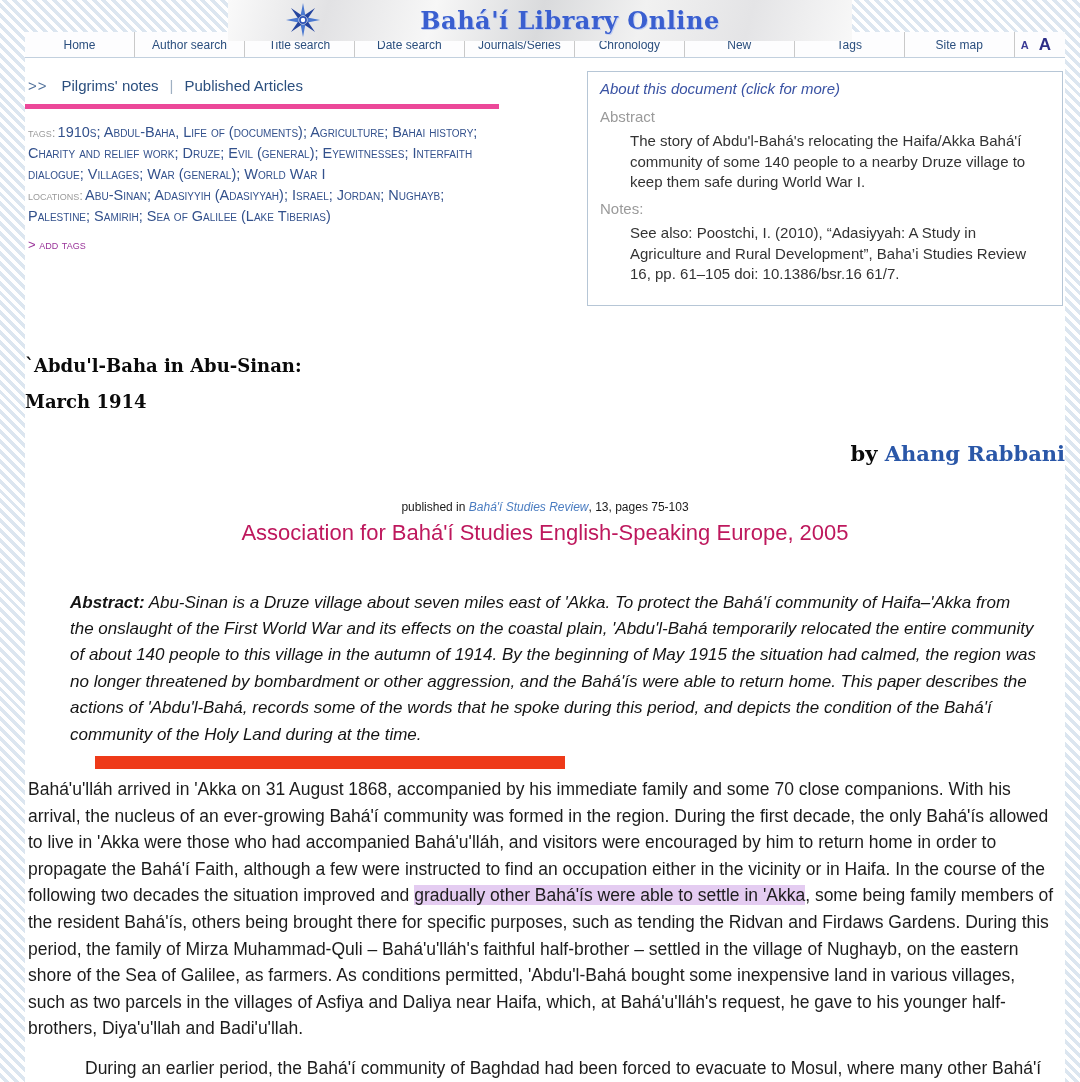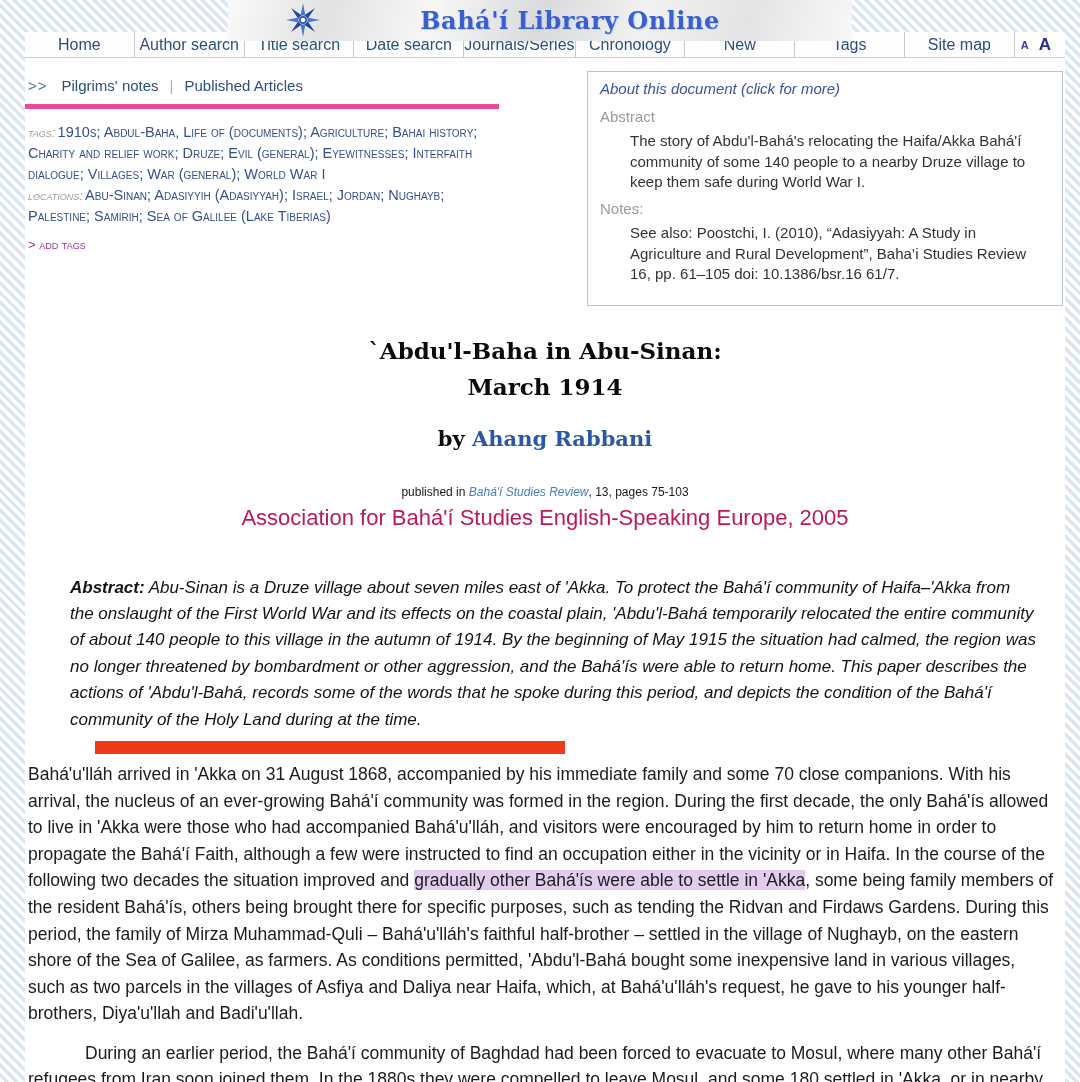--- a/index.html
+++ b/index.html
@@ -19,53 +19,53 @@
   .logo { position:absolute; left:58px; top:3px; }
   .banner-title {
     width:100%; text-align:center; padding-left:60px;
     font-family:"DejaVu Serif", serif; font-weight:bold; font-size:24px;
     color:#3a5fd0; text-shadow:1px 1px 0 #c3d0f2; letter-spacing:.5px;
   }
   
   .nav-row { margin-left:25px; width:1040px; height:26px; background:#fdfdfe;
     border-bottom:1px solid #c2d0de; display:flex; align-items:stretch; }
   .nav-items { flex:1; display:flex; }
-  .nav-item { flex:1; text-align:center; font-size:16px; color:#2b4f7e;
+  .nav-item { flex:1; text-align:center; font-size:12px; color:#2b4f7e;
     display:flex; align-items:center; justify-content:center; cursor:pointer; }
   .nav-item + .nav-item { border-left:1px solid #c9c9c9; }
   .nav-size-controls { display:flex; align-items:center; padding:0 14px 0 6px;
     border-left:1px solid #c9c9c9; gap:10px; }
   .font-a-small { font-size:11px; font-weight:bold; color:#3a3a96; cursor:pointer; }
   .font-a-large { font-size:17px; font-weight:bold; color:#2d2d86; cursor:pointer; }
   
   .page { margin-left:25px; width:1040px; background:#ffffff; min-height:1015px;
     padding:13px 0 30px 0; }
   .top-row { display:flex; align-items:flex-start; }
   .left-col { width:474px; flex:0 0 auto; }
   .breadcrumb { padding:6px 0 10px 3px; font-size:15px; color:#2b4f7e;
     border-bottom:5px solid #ec4899; }
   .bc-prefix { color:#51719b; margin-right:14px; letter-spacing:1px; }
   .bc-link { color:#2b4f7e; cursor:pointer; }
   .bc-link:not(:last-of-type)::after { content:"|"; color:#9fb0c2; margin:0 11px; }
   .tags-block { padding:13px 0 0 3px; font-size:14.5px; line-height:21px; }
-  .meta-label { font-variant:small-caps; color:#9a9a9a; font-size:13.5px; margin-right:2px;font-style:italic; }
+  .meta-label { font-variant:small-caps; color:#9a9a9a; font-size:13.5px; margin-right:2px; }
   .tag-link { font-variant:small-caps; color:#33518c; cursor:pointer; }
   .tag-link:not(:last-of-type)::after { content:"; "; }
   .add-tags { margin-top:7px; font-size:13px; }
   .add-tags a { font-variant:small-caps; color:#993399; cursor:pointer; }
   
   .about-box { flex:1; margin-left:88px; margin-right:2px; border:1px solid #b6c6d6;
     padding:7px 12px 14px 12px; font-size:15px; line-height:20.5px; }
   .about-title { font-style:italic; color:#3952a3; margin-bottom:7px; cursor:pointer; }
   .box-label { color:#9a9a9a; margin:4px 0 4px 0; }
   .box-text { color:#333333; margin:0 0 6px 30px; }
   
-  .article-title { margin-top:27px; text-align:center; font-family:"DejaVu Serif", serif;
-    font-weight:bold; font-size:23px; line-height:36px; color:#0a0a0a; }
-  .by-line { margin-top:21px; text-align:center; font-family:"DejaVu Serif", serif;
+  .article-title { margin-top:42px; font-family:"DejaVu Serif", serif;
+    font-weight:bold; font-size:18px; line-height:36px; color:#0a0a0a; }
+  .by-line { margin-top:21px; text-align:right; font-family:"DejaVu Serif", serif;
     font-weight:bold; font-size:21px; color:#0a0a0a; }
   .author-link { color:#2a57a8; cursor:pointer; }
   .pub-line { margin-top:28px; text-align:center; font-size:12px; line-height:26px; color:#1a1a1a; }
   .journal-link { color:#4a7cc0; font-style:italic; cursor:pointer; }
   .publisher-line { text-align:center; font-size:22px; line-height:26px; color:#be185d; }
   
   .article-abstract { margin:44px 28px 0 45px; font-style:italic; font-size:17px;
     line-height:26.4px; color:#141414; }
   .abstract-label { font-weight:bold; margin-right:4px; }
   .red-bar { width:470px; height:13px; background:#ee3a19; margin:8px 0 0 70px; }

